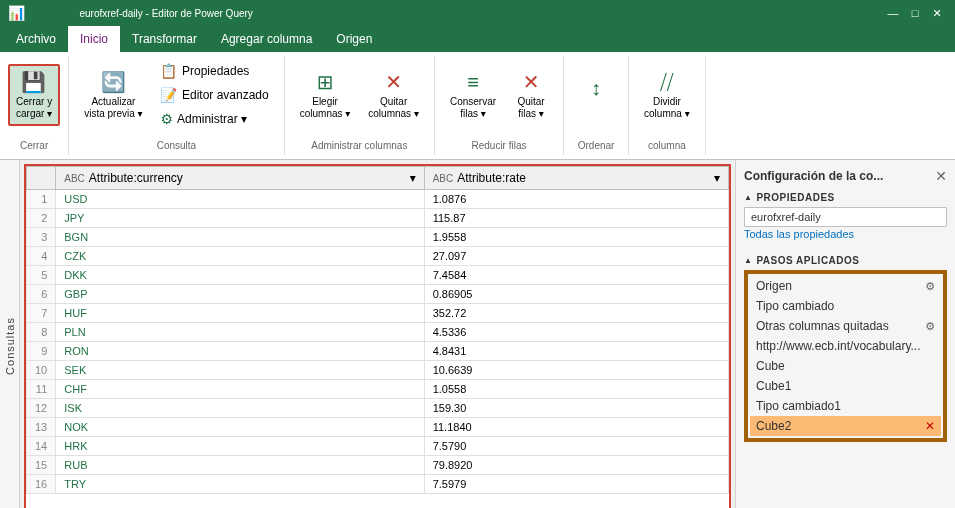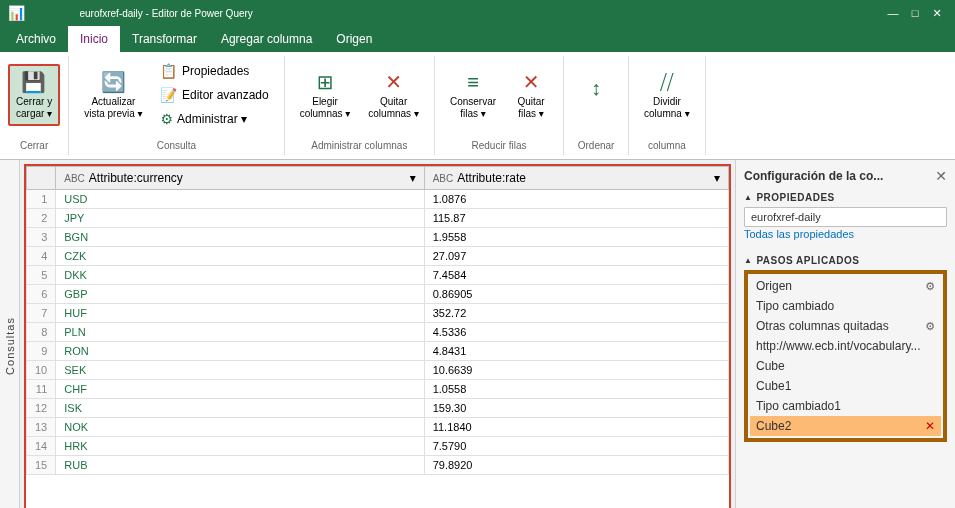--- a/index.html
+++ b/index.html
@@ -339,20 +339,25 @@
             <tr>
       <td class="row-num">14</td>
       <td class="currency">HRK</td>
       <td class="rate">7.5790</td>
     </tr>
             <tr>
       <td class="row-num">15</td>
       <td class="currency">RUB</td>
       <td class="rate">79.8920</td>
     </tr>
+            <tr>
+      <td class="row-num">16</td>
+      <td class="currency">TRY</td>
+      <td class="rate">7.5979</td>
+    </tr>
           </tbody>
       </table>
     </div>
   </div>
 
   <div class="right-panel">
     <div class="panel-header">
       <span class="panel-title">Configuración de la co...</span>
       <span class="panel-close">✕</span>
     </div>

